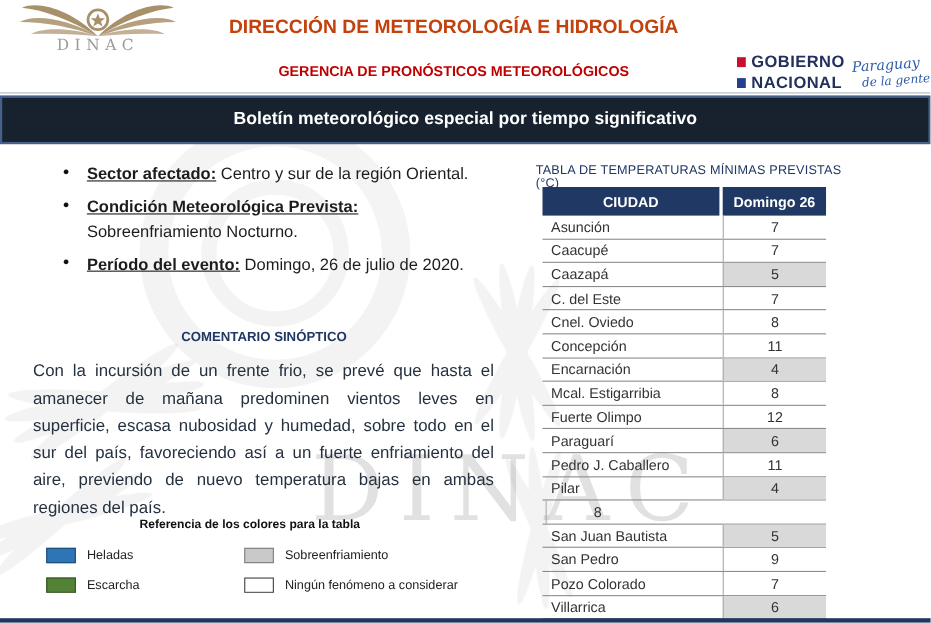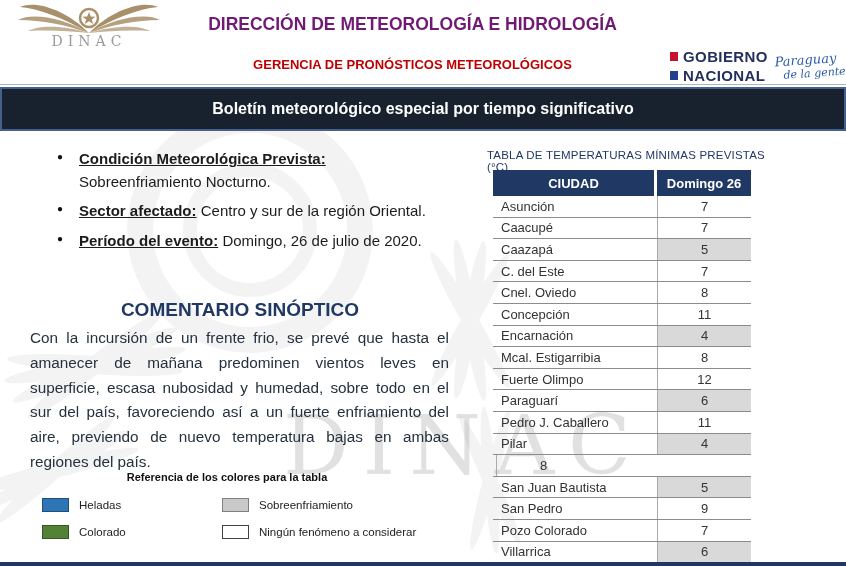--- a/index.html
+++ b/index.html
@@ -10,21 +10,21 @@
   
   .watermark-svg { position:absolute; left:0; top:110px; pointer-events:none; }
   .watermark-text { position:absolute; left:283px; top:398px; font-family:"DejaVu Serif", serif;
     font-size:82px; letter-spacing:14px; color:rgba(120,120,120,.22); font-weight:400; pointer-events:none; }
 
   
   .hdr-logo { position:absolute; left:14px; top:0; width:150px; height:58px; }
   .hdr-logo .dinac-word { position:absolute; left:0; right:0; top:33px; text-align:center;
     font-family:"DejaVu Serif", serif; font-size:14px; letter-spacing:5px; color:#9a9a9a; }
   .hdr-title { position:absolute; left:160px; top:14px; width:505px; text-align:center;
-    color:#701a75; font-weight:bold; font-size:17.5px; }
+    color:#c2410c; font-weight:bold; font-size:17.5px; }
   .hdr-subtitle { position:absolute; left:160px; top:57px; width:505px; text-align:center;
     color:#C00000; font-weight:bold; font-size:13px; }
 
   .gov { position:absolute; left:670px; top:4px; width:188px; display:flex; gap:7px;margin-top:44px; }
   .gov-lines { display:flex; flex-direction:column; gap:2px; }
   .gov-line { display:flex; align-items:center; gap:5px; }
   .gov-sq { width:8px; height:9px; display:inline-block; }
   .gov-word { font-size:15px; font-weight:bold; color:#23305c; letter-spacing:.4px; }
   .gov-script { display:flex; flex-direction:column; justify-content:center; transform:rotate(-4deg); }
   .gov-script .s1 { font-family:"DejaVu Serif", serif; font-style:italic; font-size:13px; color:#2d5ca8; }
@@ -38,21 +38,21 @@
   .banner span { color:#fff; font-weight:bold; font-size:16px; }
 
   
   .bullets { position:absolute; left:55px; top:148px; width:392px; list-style:none; }
   .bullets li { position:relative; padding-left:24px; margin-bottom:7px;
     font-size:15px; line-height:1.5; color:#1c1c1c; }
   .bullets li::before { content:"●"; position:absolute; left:2px; top:1px; font-size:10px; color:#111; }
   .b-label { font-weight:bold; text-decoration:underline; }
 
   .syn-head { position:absolute; left:30px; top:299px; width:420px; text-align:center;
-    color:#1F3864; font-weight:bold; font-size:19px; }
+    color:#1F3864; font-weight:bold; font-size:12px; }
   .syn-body { position:absolute; left:30px; top:326px; width:419px; text-align:justify;
     color:#25313f; font-size:15.3px; line-height:1.62; }
 
   .legend-title { position:absolute; left:22px; top:471px; width:410px; text-align:center;
     font-size:11px; font-weight:bold; color:#111; }
   .legend { position:absolute; left:42px; top:498px; width:400px;
     display:grid; grid-template-columns:180px 220px; row-gap:13px; }
   .legend-item { display:flex; align-items:center; gap:10px; }
   .legend-swatch { width:27px; height:14px; border:1px solid #555; flex:none; }
   .legend-label { font-size:11.5px; color:#222; }
@@ -150,26 +150,26 @@
 
   <div class="hdr-rule"></div>
 
   <div class="banner">
     <span>Boletín meteorológico especial por tiempo significativo</span>
   </div>
 
   <ul class="bullets">
 
   <li>
+      <span class="b-label">Sector afectado:</span>
+      <span class="b-text">Centro y sur de la región Oriental.</span>
+    </li>
+      <li>
       <span class="b-label">Condición Meteorológica Prevista:</span>
       <span class="b-text">Sobreenfriamiento Nocturno.</span>
-    </li>
-      <li>
-      <span class="b-label">Sector afectado:</span>
-      <span class="b-text">Centro y sur de la región Oriental.</span>
     </li>
       <li>
       <span class="b-label">Período del evento:</span>
       <span class="b-text">Domingo, 26 de julio de 2020.</span>
     </li>
     </ul>
 
   <div class="syn-head">COMENTARIO SINÓPTICO</div>
   <div class="syn-body">Con la incursión de un frente frio, se prevé que hasta el amanecer de mañana predominen vientos leves en superficie, escasa nubosidad y humedad, sobre todo en el sur del país, favoreciendo así a un fuerte enfriamiento del aire, previendo de nuevo temperatura bajas en ambas regiones del país.</div>
 
@@ -179,21 +179,21 @@
   <div class="legend-item">
       <span class="legend-swatch" style="background: rgb(46, 117, 182); border-color: rgb(31, 78, 121);"></span>
       <span class="legend-label">Heladas</span>
     </div>
       <div class="legend-item">
       <span class="legend-swatch" style="background: rgb(201, 201, 201); border-color: rgb(127, 127, 127);"></span>
       <span class="legend-label">Sobreenfriamiento</span>
     </div>
       <div class="legend-item">
       <span class="legend-swatch" style="background: rgb(83, 129, 53); border-color: rgb(55, 86, 35);"></span>
-      <span class="legend-label">Colorado</span>
+      <span class="legend-label">Escarcha</span>
     </div>
       <div class="legend-item">
       <span class="legend-swatch" style="background: rgb(255, 255, 255); border-color: rgb(64, 64, 64);"></span>
       <span class="legend-label">Ningún fenómeno a considerar</span>
     </div>
     </div>
 
   <div class="tbl-title">TABLA DE TEMPERATURAS MÍNIMAS PREVISTAS (°C)</div>
   <div class="tbl">
     <div class="tbl-head">

